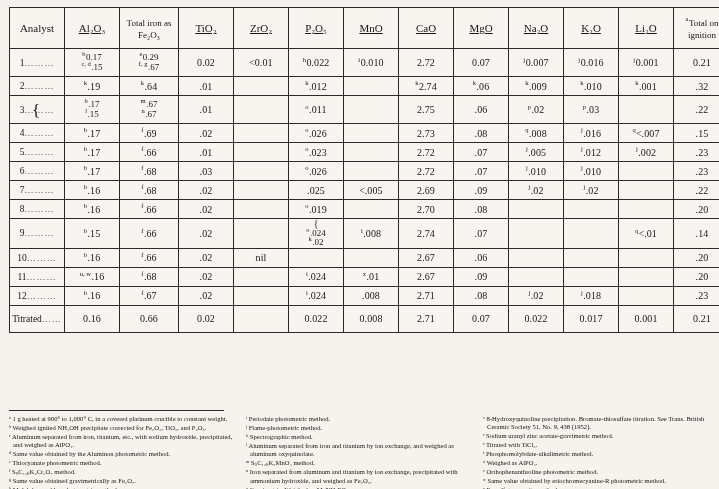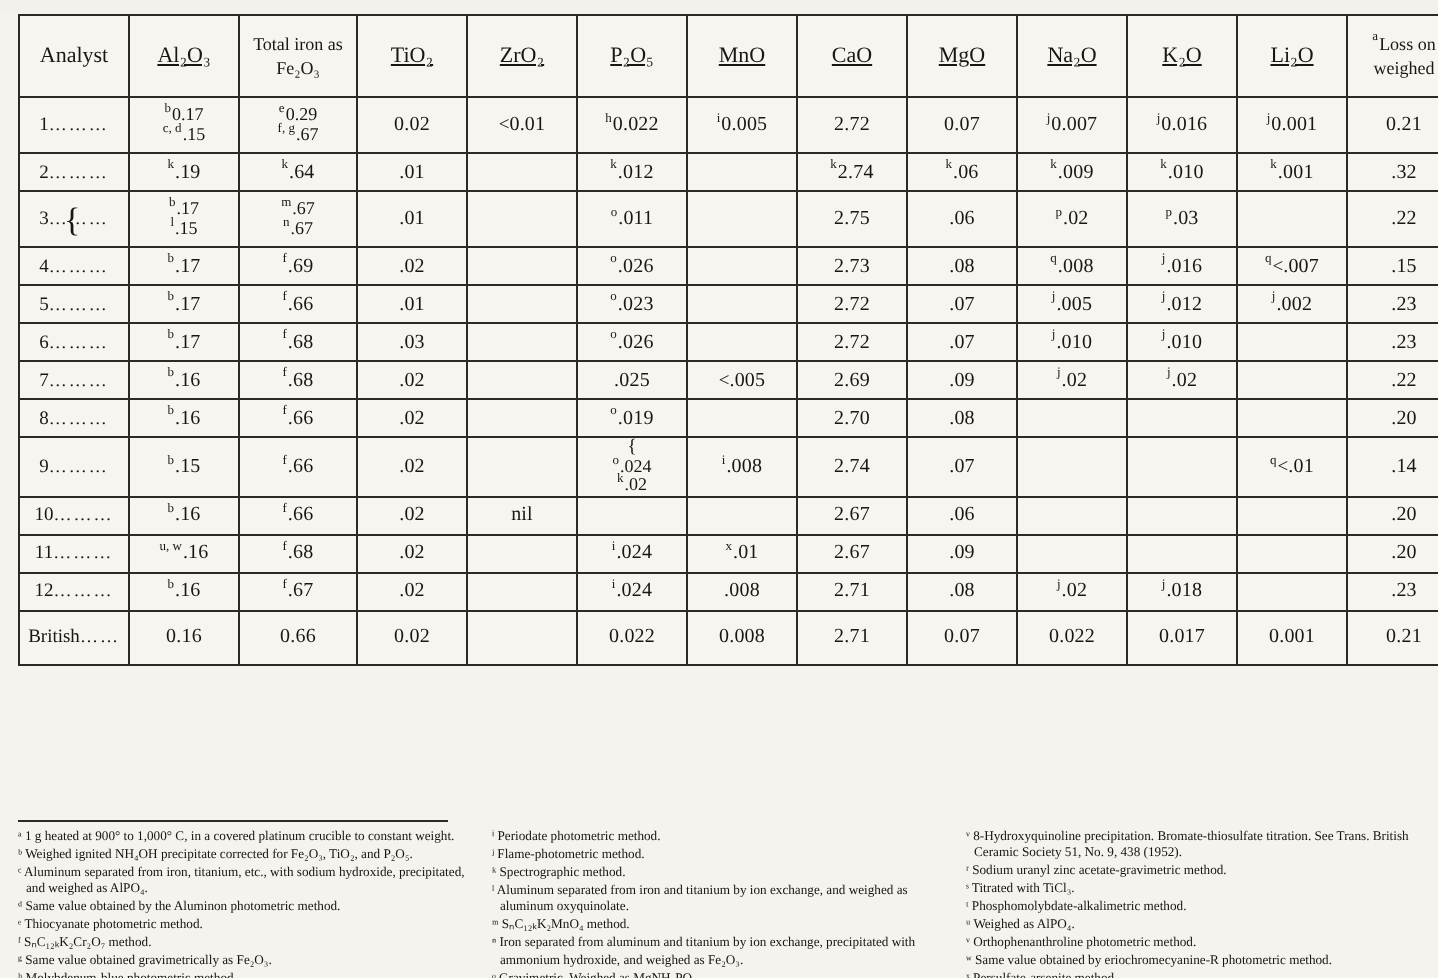--- a/index.html
+++ b/index.html
@@ -139,42 +139,42 @@
         <th class="colTot"><span class="hdr-sub">Total iron as Fe₂O₃</span></th>
         <th class="colNormal"><span>TiO₂</span></th>
         <th class="colNormal"><span>ZrO₂</span></th>
         <th class="colNormal"><span>P₂O₅</span></th>
         <th class="colNormal"><span>MnO</span></th>
         <th class="colNormal"><span>CaO</span></th>
         <th class="colNormal"><span>MgO</span></th>
         <th class="colNormal"><span>Na₂O</span></th>
         <th class="colNormal"><span>K₂O</span></th>
         <th class="colNormal"><span>Li₂O</span></th>
-        <th class="colLast"><sup class="fn">a</sup><span class="hdr-sub">Loss on weighed</span></th>
+        <th class="colLast"><sup class="fn">a</sup><span class="hdr-sub">Total on ignition</span></th>
       </tr>
     </thead>
     <tbody id="tbody">
         <tr class="tall">
           <td class="analyst braceCell"><span>1</span><span class="dots">………</span></td>
           <td>
             <div class="stack">
               <div><sup class="fn">b</sup><span>0.17</span></div>
               <div><sup class="fn">c, d</sup><span>.15</span></div>
             </div>
           </td>
           <td class="colTot">
             <div class="stack">
               <div><sup class="fn">e</sup><span>0.29</span></div>
               <div><sup class="fn">f, g</sup><span>.67</span></div>
             </div>
           </td>
           <td><span class="cellval">0.02</span></td>
           <td><span>&lt;</span><span class="cellval">0.01</span></td>
           <td><sup class="fn">h</sup><span class="cellval">0.022</span></td>
-          <td><sup class="fn">i</sup><span class="cellval">0.005</span></td>
+          <td><sup class="fn">i</sup><span class="cellval">0.010</span></td>
           <td><span class="cellval">2.72</span></td>
           <td><span class="cellval">0.07</span></td>
           <td><sup class="fn">j</sup><span class="cellval">0.007</span></td>
           <td><sup class="fn">j</sup><span class="cellval">0.016</span></td>
           <td><sup class="fn">j</sup><span class="cellval">0.001</span></td>
           <td><span class="cellval">0.21</span></td>
         </tr>
         <tr>
           <td class="analyst braceCell"><span>2</span><span class="dots">………</span></td>
           <td><sup class="fn">k</sup><span class="cellval">.19</span></td>
@@ -347,21 +347,21 @@
           <td><sup class="fn">i</sup><span class="cellval">.024</span></td>
           <td><span class="cellval">.008</span></td>
           <td><span class="cellval">2.71</span></td>
           <td><span class="cellval">.08</span></td>
           <td><sup class="fn">j</sup><span class="cellval">.02</span></td>
           <td><sup class="fn">j</sup><span class="cellval">.018</span></td>
           <td><span class="cellval"></span></td>
           <td><span class="cellval">.23</span></td>
         </tr>
         <tr class="avg">
-          <td class="analyst braceCell"><span>British</span><span class="dots">……</span></td>
+          <td class="analyst braceCell"><span>Titrated</span><span class="dots">……</span></td>
           <td><span class="cellval">0.16</span></td>
           <td class="colTot"><span class="cellval">0.66</span></td>
           <td><span class="cellval">0.02</span></td>
           <td><span class="cellval"></span></td>
           <td><span class="cellval">0.022</span></td>
           <td><span class="cellval">0.008</span></td>
           <td><span class="cellval">2.71</span></td>
           <td><span class="cellval">0.07</span></td>
           <td><span class="cellval">0.022</span></td>
           <td><span class="cellval">0.017</span></td>

